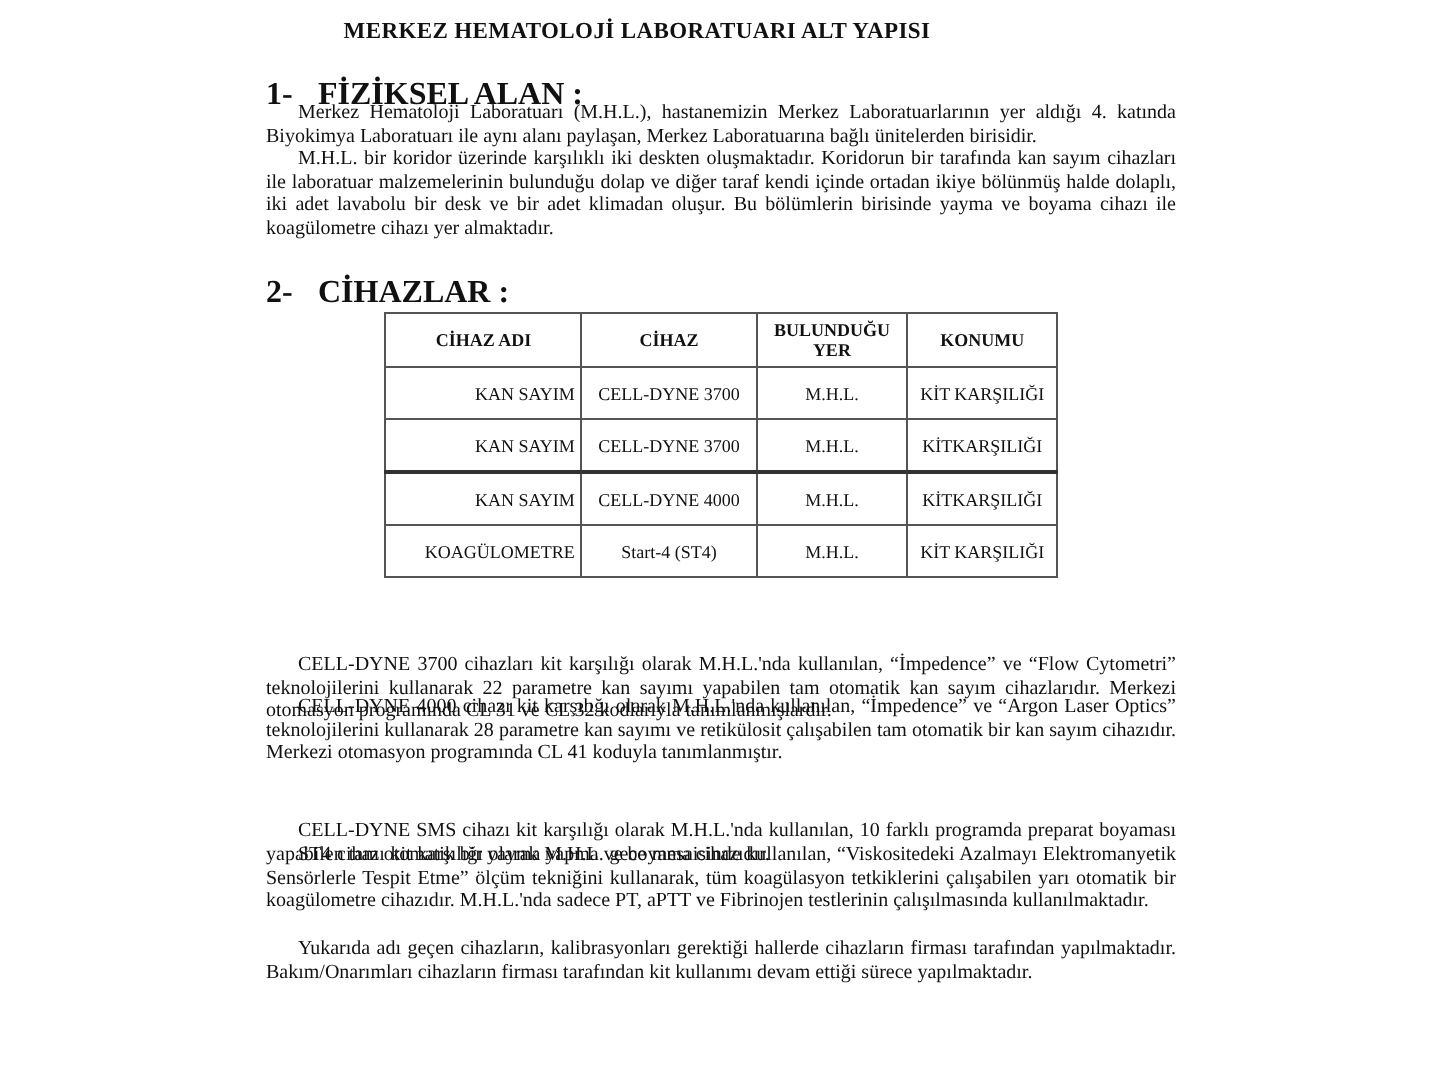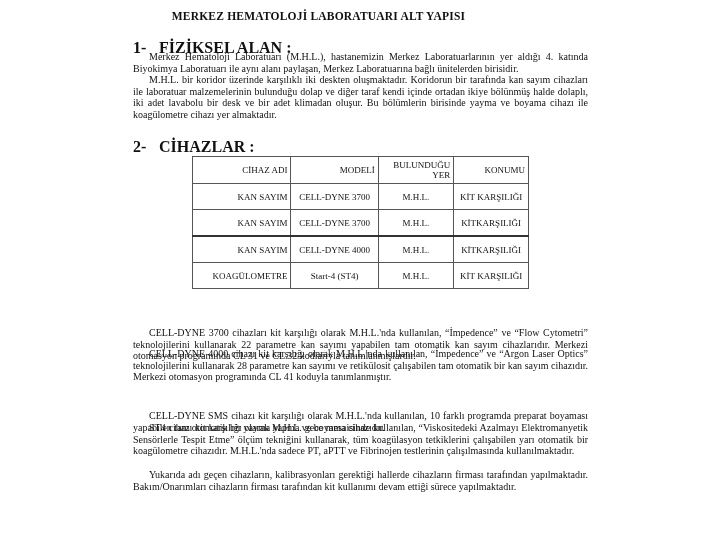--- a/index.html
+++ b/index.html
@@ -8,21 +8,21 @@
   .page { position:absolute; left:0; top:0; width:720px; height:540px; }
   .title { position:absolute; top:10px; left:0; width:637px; text-align:center;
            font-weight:bold; font-size:11.5px; letter-spacing:0.2px; }
   .sec-head { position:absolute; left:133px; font-weight:bold; font-size:16px; }
   .sec-head .num { display:inline-block; width:22px; }
   .para { position:absolute; left:133px; width:455px; font-size:10px; line-height:11.6px;
           text-align:justify; text-indent:16px; }
   table.dev { position:absolute; left:192px; top:156px; width:337px; border-collapse:collapse;
               font-size:9px; }
   table.dev td, table.dev th { border:1px solid #555; padding:0 3px; }
-  table.dev th { font-weight:normal; height:26px; line-height:10px;text-align:right; }
+  table.dev th { font-weight:bold; height:26px; line-height:10px; }
   table.dev tr.r td { height:25px; }
   table.dev tr.thick td { border-bottom:2px solid #333; }
   .c1 { width:92px; text-align:right; }
   .c2 { width:82px; text-align:center; }
   .c3 { width:69px; text-align:center; }
   .c4 { width:68px; text-align:center; }
   th.c1 { text-align:center; }
 </style>
 </head>
 <body>
@@ -40,21 +40,21 @@
 
   <div class="sec-head" style="top:138px;">
     <span class="num">2-</span>
     <span>CİHAZLAR :</span>
   </div>
 
   <table class="dev">
     <tbody>
         <tr>
       <th class="c1">CİHAZ ADI</th>
-      <th class="c2">MODELİ</th>
+      <th class="c2">CİHAZ</th>
       <th class="c3">BULUNDUĞU YER</th>
       <th class="c4">KONUMU</th>
     </tr>
     <tr class="r">
       <td class="c1">KAN SAYIM</td>
       <td class="c2">CELL-DYNE 3700</td>
       <td class="c3">M.H.L.</td>
       <td class="c4">KİT KARŞILIĞI</td>
     </tr>
     <tr class="r thick">

